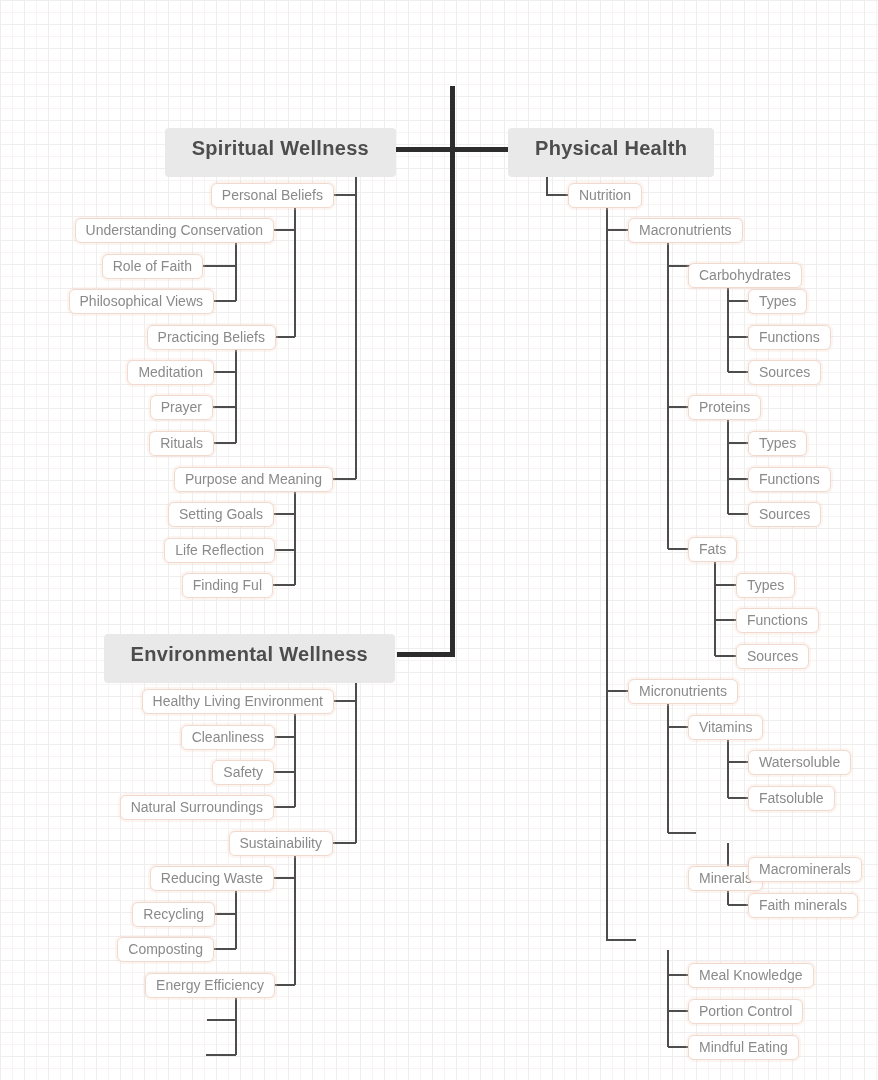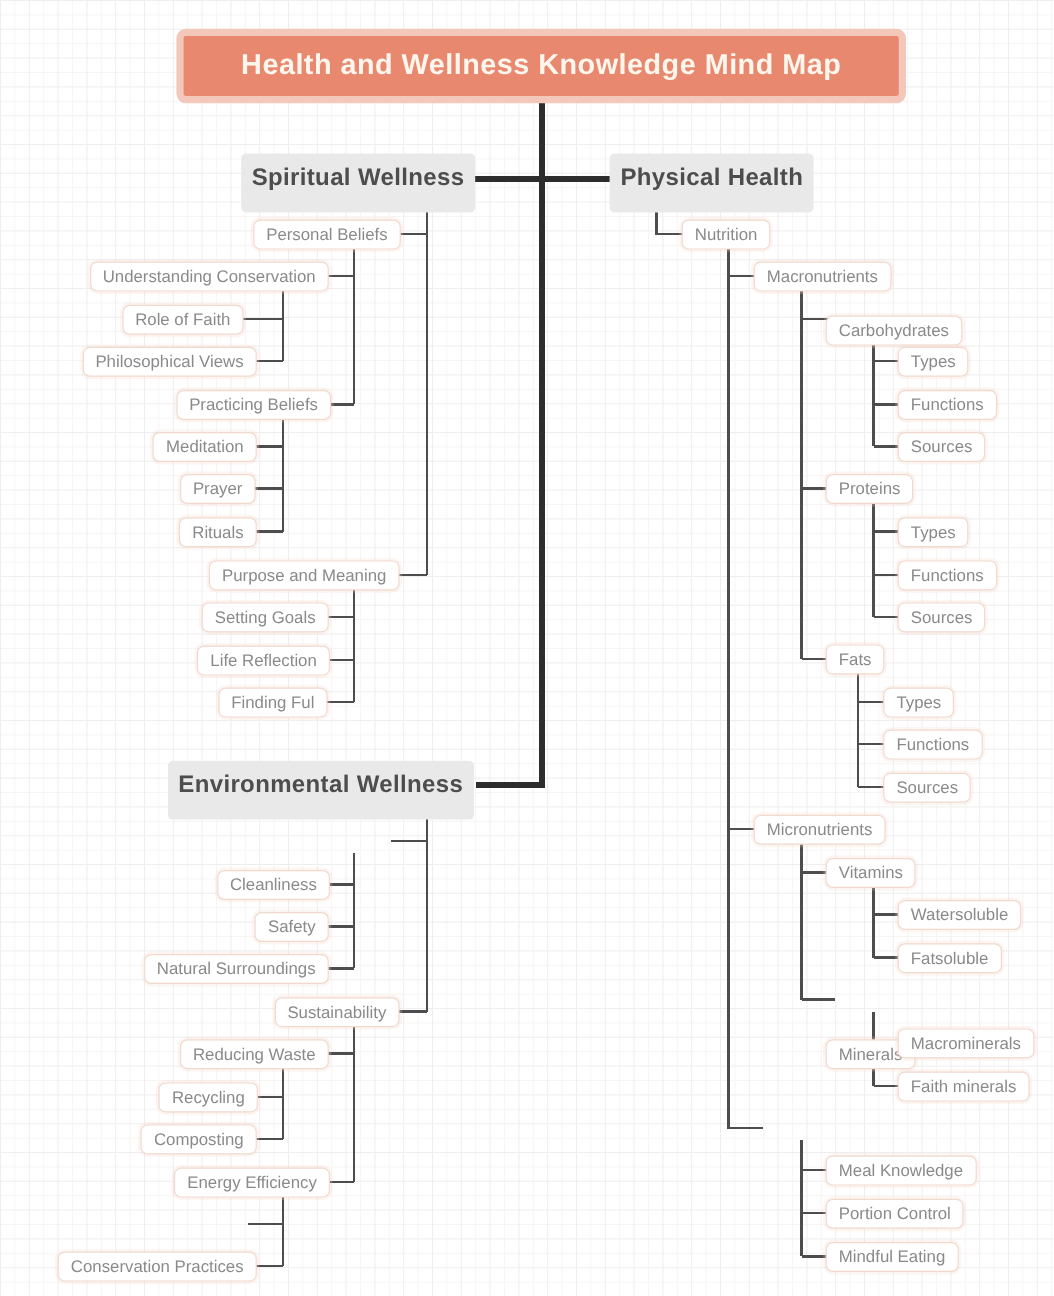--- a/index.html
+++ b/index.html
@@ -15,21 +15,21 @@
     background-position:0 0,0 0,12px 12px,12px 12px;
   }
   svg.wires{position:absolute;left:0;top:0;z-index:1;}
   .node{position:absolute;z-index:2;white-space:nowrap;box-sizing:border-box;cursor:default;}
   .leaf{
     height:25px;line-height:23px;background:#ffffff;border:1px solid #f1d9cd;border-radius:6px;
     padding:0 10px;font-size:14px;color:#8a8a8a;
     box-shadow:0 0 0 2px rgba(243,216,205,0.25);
   }
   .hdr{
-    height:49px;line-height:41px;background:#e9e9e9;border-radius:4px;padding:0 9px;
+    height:49px;line-height:41px;background:#e9e9e9;border-radius:4px;padding:0 27px;
     font-size:20px;font-weight:bold;color:#4d4d4d;letter-spacing:.3px;
   }
   .root-box{
     left:147px;top:24px;width:608px;height:62px;background:#e8886f;border:6px solid #f3c7b9;
     border-radius:8px;color:#fdf6ed;font-size:24px;font-weight:bold;text-align:center;
     line-height:50px;letter-spacing:.4px;
   }
 </style>
 </head>
 <body>
@@ -51,21 +51,20 @@
       M668 240V549 M668 266H696 M668 407H696 M668 549H696
       M728 276V372 M728 301H756 M728 337H756 M728 372H756
       M728 417V514 M728 443H756 M728 479H756 M728 514H756
       M715 558V656 M715 585H744 M715 620H744 M715 656H744
       M668 701V833 M668 727H696 M668 833H696
       M728 737V798 M728 762H756 M728 798H756
       M728 843V905 M728 869H756 M728 905H756
       M668 950V1047 M668 975H696 M668 1011H696 M668 1047H696" fill="none" stroke="#4d4d4d" stroke-width="2"></path>
   </svg>
 
-  <div class="node root-box">Health and Wellness Knowledge Mind Map</div>
 
   <div class="node hdr" style="right:482px;top:128px">Spiritual Wellness</div>
   <div class="node hdr" style="right:483px;top:634px">Environmental Wellness</div>
   <div class="node hdr" style="left:508px;top:128px">Physical Health</div>
 
   <div class="node leaf" style="right:544px;top:183px">Personal Beliefs</div>
   <div class="node leaf" style="right:604px;top:218px">Understanding Conservation</div>
   <div class="node leaf" style="right:675px;top:254px">Role of Faith</div>
   <div class="node leaf" style="right:664px;top:289px">Philosophical Views</div>
   <div class="node leaf" style="right:602px;top:325px">Practicing Beliefs</div>
@@ -95,23 +94,23 @@
   <div class="node leaf" style="left:688px;top:715px">Vitamins</div>
   <div class="node leaf" style="left:748px;top:750px">Watersoluble</div>
   <div class="node leaf" style="left:748px;top:786px">Fatsoluble</div>
   <div class="node leaf" style="left:688px;top:866px">Minerals</div>
   <div class="node leaf" style="left:748px;top:857px">Macrominerals</div>
   <div class="node leaf" style="left:748px;top:893px">Faith minerals</div>
   <div class="node leaf" style="left:688px;top:963px">Meal Knowledge</div>
   <div class="node leaf" style="left:688px;top:999px">Portion Control</div>
   <div class="node leaf" style="left:688px;top:1035px">Mindful Eating</div>
 
+  <div class="node leaf" style="right:544px;top:689px">Healthy Living Environment</div>
   <div class="node leaf" style="right:603px;top:725px">Cleanliness</div>
   <div class="node leaf" style="right:604px;top:760px">Safety</div>
   <div class="node leaf" style="right:604px;top:795px">Natural Surroundings</div>
   <div class="node leaf" style="right:545px;top:831px">Sustainability</div>
   <div class="node leaf" style="right:604px;top:866px">Reducing Waste</div>
   <div class="node leaf" style="right:663px;top:902px">Recycling</div>
   <div class="node leaf" style="right:664px;top:937px">Composting</div>
   <div class="node leaf" style="right:603px;top:973px">Energy Efficiency</div>
-  <div class="node leaf" style="right:664px;top:1043px">Conservation Practices</div>
 
 </div>
 
 </body></html>

